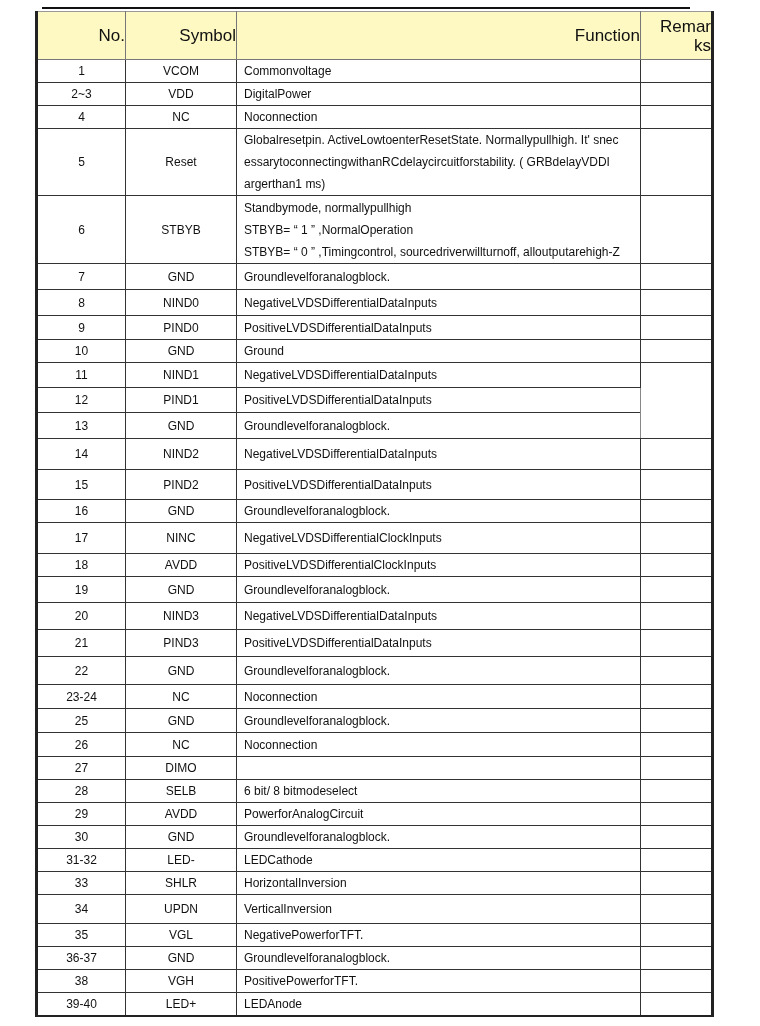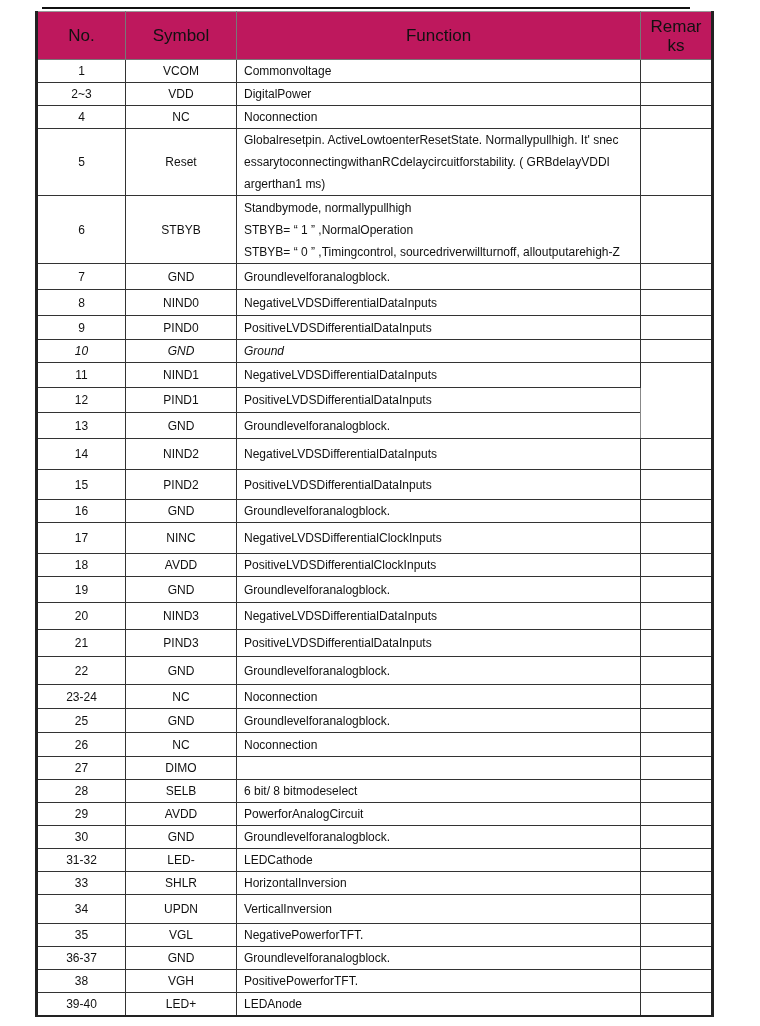--- a/index.html
+++ b/index.html
@@ -6,22 +6,22 @@
   body { width: 760px; height: 1026px; position: relative; overflow: hidden;
          font-family: "Liberation Sans", sans-serif; color: #111; }
   .top-rule { position: absolute; left: 42px; top: 7px; width: 648px; height: 2px; background: #111; }
   table.pins { position: absolute; left: 35px; top: 11px; width: 676px;
                border-collapse: collapse; table-layout: fixed;
                border-left: 3px solid #222; border-right: 3px solid #222; border-bottom: 2px solid #222; }
   table.pins col.c-no { width: 89px; }
   table.pins col.c-sym { width: 111px; }
   table.pins col.c-fn { width: 404px; }
   table.pins col.c-rem { width: 72px; }
-  table.pins th { background: #be185d; font-weight: normal; font-size: 17px; height: 47px;
-                  border: 1px solid #777; border-top: 1px solid #999; padding: 0; text-align: center; line-height: 20px; }
+  table.pins th { background: #fef9c3; font-weight: normal; font-size: 17px; height: 47px;
+                  border: 1px solid #777; border-top: 1px solid #999; padding: 0; text-align: right; line-height: 20px; }
   table.pins th.h-rem { line-height: 19px; }
   table.pins td { border: 1px solid #333; font-size: 12px; padding: 0; vertical-align: middle; }
   table.pins td.c-no, table.pins td.c-sym { text-align: center; }
   table.pins td.c-fn { padding-left: 7px; padding-right: 4px; line-height: 22px; text-align: left; }
   table.pins td.c-rem { border-left: 1px solid #888; }
   td.c-no, td.c-sym { border-left-color: #555; border-right-color: #555; }
   .fn-line { display: block; white-space: nowrap; }
 </style>
 </head>
 <body>
@@ -105,21 +105,21 @@
         <td class="c-rem"></td>
       </tr>
       <tr style="height: 24px;">
         <td class="c-no">9</td>
         <td class="c-sym">PIND0</td>
         <td class="c-fn">
           <span class="fn-line">PositiveLVDSDifferentialDataInputs</span>
         </td>
         <td class="c-rem"></td>
       </tr>
-      <tr style="height: 23px; font-style: italic;">
+      <tr style="height: 23px;">
         <td class="c-no">10</td>
         <td class="c-sym">GND</td>
         <td class="c-fn">
           <span class="fn-line">Ground</span>
         </td>
         <td class="c-rem"></td>
       </tr>
       <tr style="height: 25px;">
         <td class="c-no">11</td>
         <td class="c-sym">NIND1</td>

